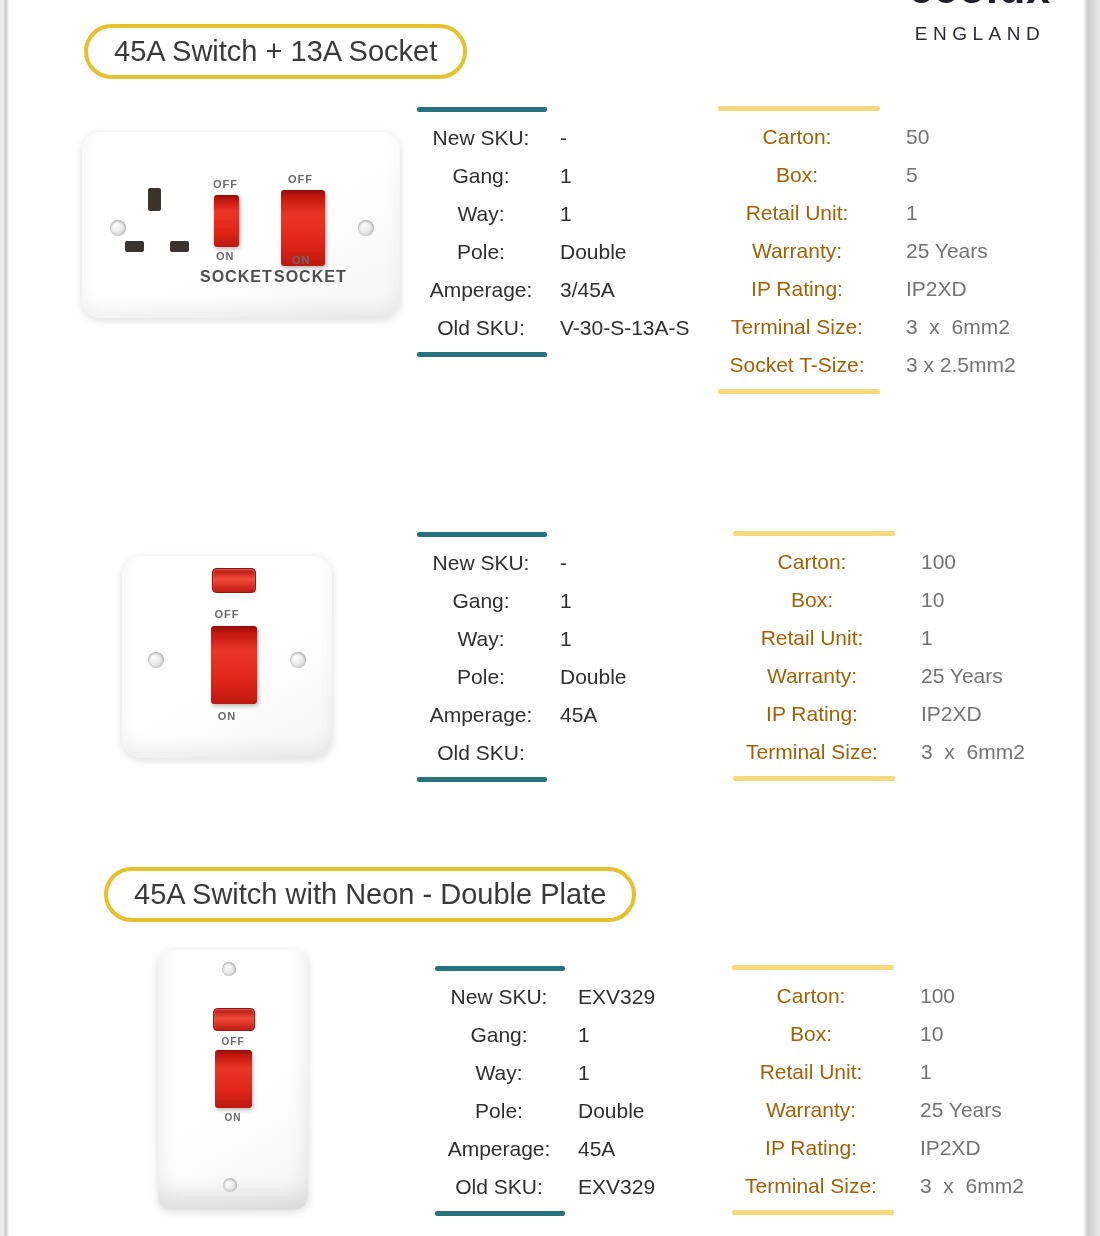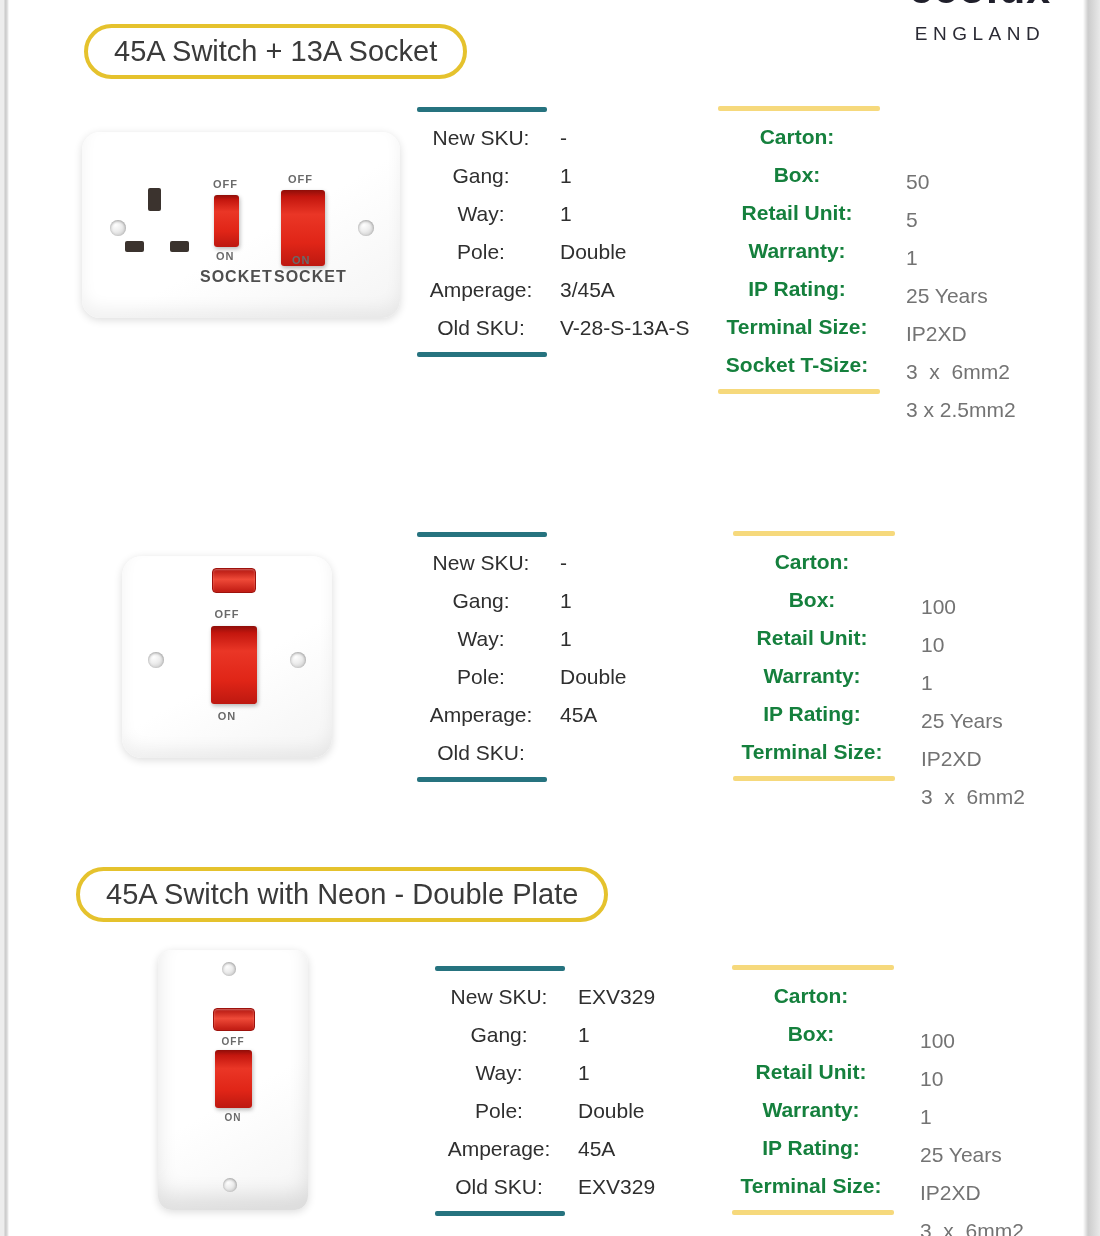--- a/index.html
+++ b/index.html
@@ -34,22 +34,22 @@
     background:#fff;
     white-space:nowrap;
   }
   
   .spec{position:absolute;}
   .srow{display:flex;height:38px;line-height:38px;font-size:21px;}
   .slabel{text-align:center;white-space:pre;}
   .svalue{white-space:pre;}
   .left-col .slabel{width:128px;color:#2f2f2f;}
   .left-col .svalue{margin-left:15px;color:#2f2f2f;}
-  .right-col .slabel{width:158px;color:#15803d;font-weight:bold;}
-  .right-col .svalue{margin-left:30px;color:#737373;margin-top:45px;}
+  .right-col .slabel{width:158px;color:#a16207;}
+  .right-col .svalue{margin-left:30px;color:#737373;}
   .accent-line{height:5px;border-radius:2px;}
   .accent-line.top{margin-bottom:7px;}
   .accent-line.bottom{margin-top:5px;}
   .left-col .accent-line{width:130px;background:#26737f;}
   .right-col .accent-line{width:162px;background:#f6d97c;}
   
   .plate{
     position:absolute;
     background:linear-gradient(150deg,#ffffff 55%,#f4f4f4 100%);
     box-shadow:0 2px 9px rgba(0,0,0,0.14), inset 0 -10px 16px rgba(0,0,0,0.055);
@@ -134,21 +134,21 @@
     <div class="srow">
       <span class="slabel">Pole:</span>
       <span class="svalue">Double</span>
     </div>
     <div class="srow">
       <span class="slabel">Amperage:</span>
       <span class="svalue">3/45A</span>
     </div>
     <div class="srow">
       <span class="slabel">Old SKU:</span>
-      <span class="svalue">V-28-S-13A-S</span>
+      <span class="svalue">V-30-S-13A-S</span>
     </div>
     <div class="accent-line bottom"></div>
   </div>
 
   <div class="spec right-col" style="left:718px;top:106px;">
     <div class="accent-line top"></div>
     <div class="srow">
       <span class="slabel">Carton:</span>
       <span class="svalue">50</span>
     </div>
@@ -239,21 +239,21 @@
       <span class="slabel">IP Rating:</span>
       <span class="svalue">IP2XD</span>
     </div>
     <div class="srow">
       <span class="slabel">Terminal Size:</span>
       <span class="svalue">3  x  6mm2</span>
     </div>
     <div class="accent-line bottom"></div>
   </div>
 
-  <div class="title-pill" style="left:76px;top:867px;">
+  <div class="title-pill" style="left:104px;top:867px;">
     <span>45A Switch with Neon - Double Plate</span>
   </div>
 
   <div class="plate plate-3">
     <div class="screw small" style="left:64px;top:12px;"></div>
     <div class="neon" style="left:55px;top:58px;width:40px;height:21px;"></div>
     <span class="plabel xs ctr" style="top:86px;">OFF</span>
     <div class="rocker" style="left:57px;top:100px;width:37px;height:58px;"></div>
     <span class="plabel xs ctr" style="top:162px;">ON</span>
     <div class="screw small" style="left:65px;top:228px;"></div>

